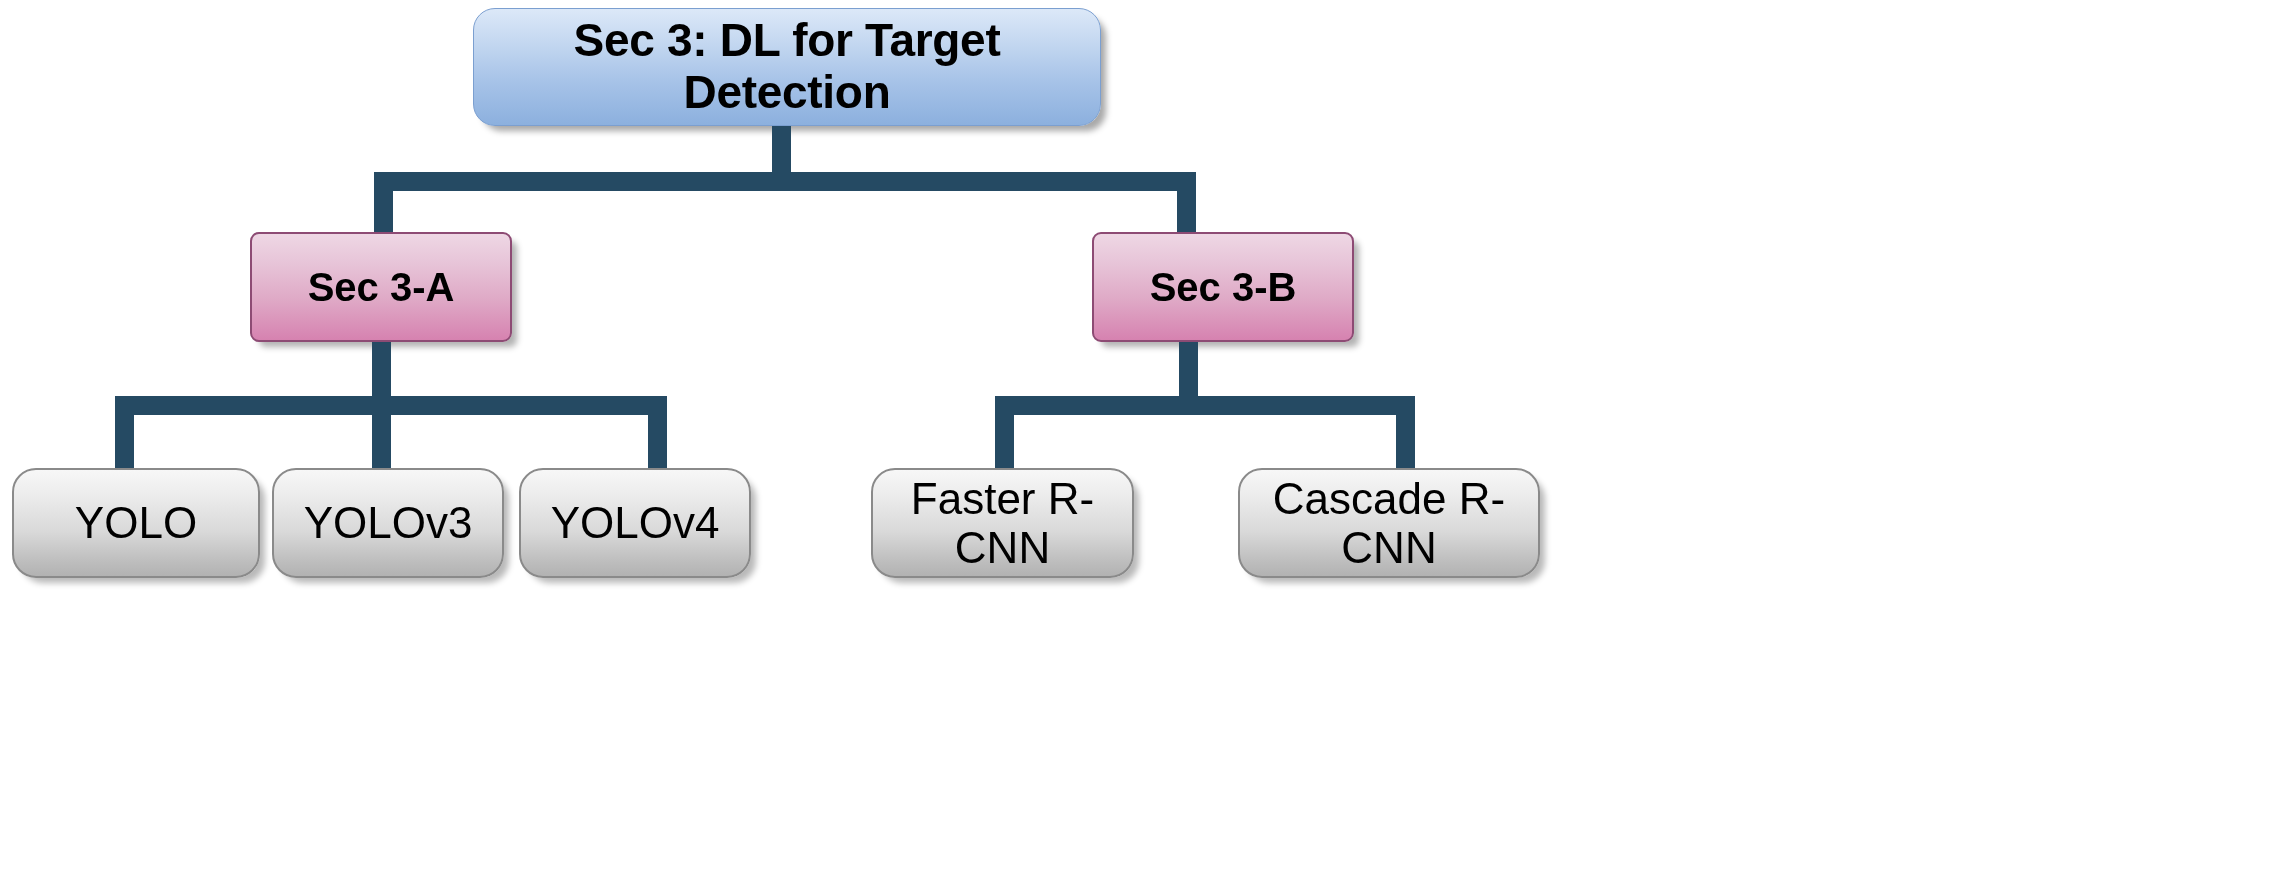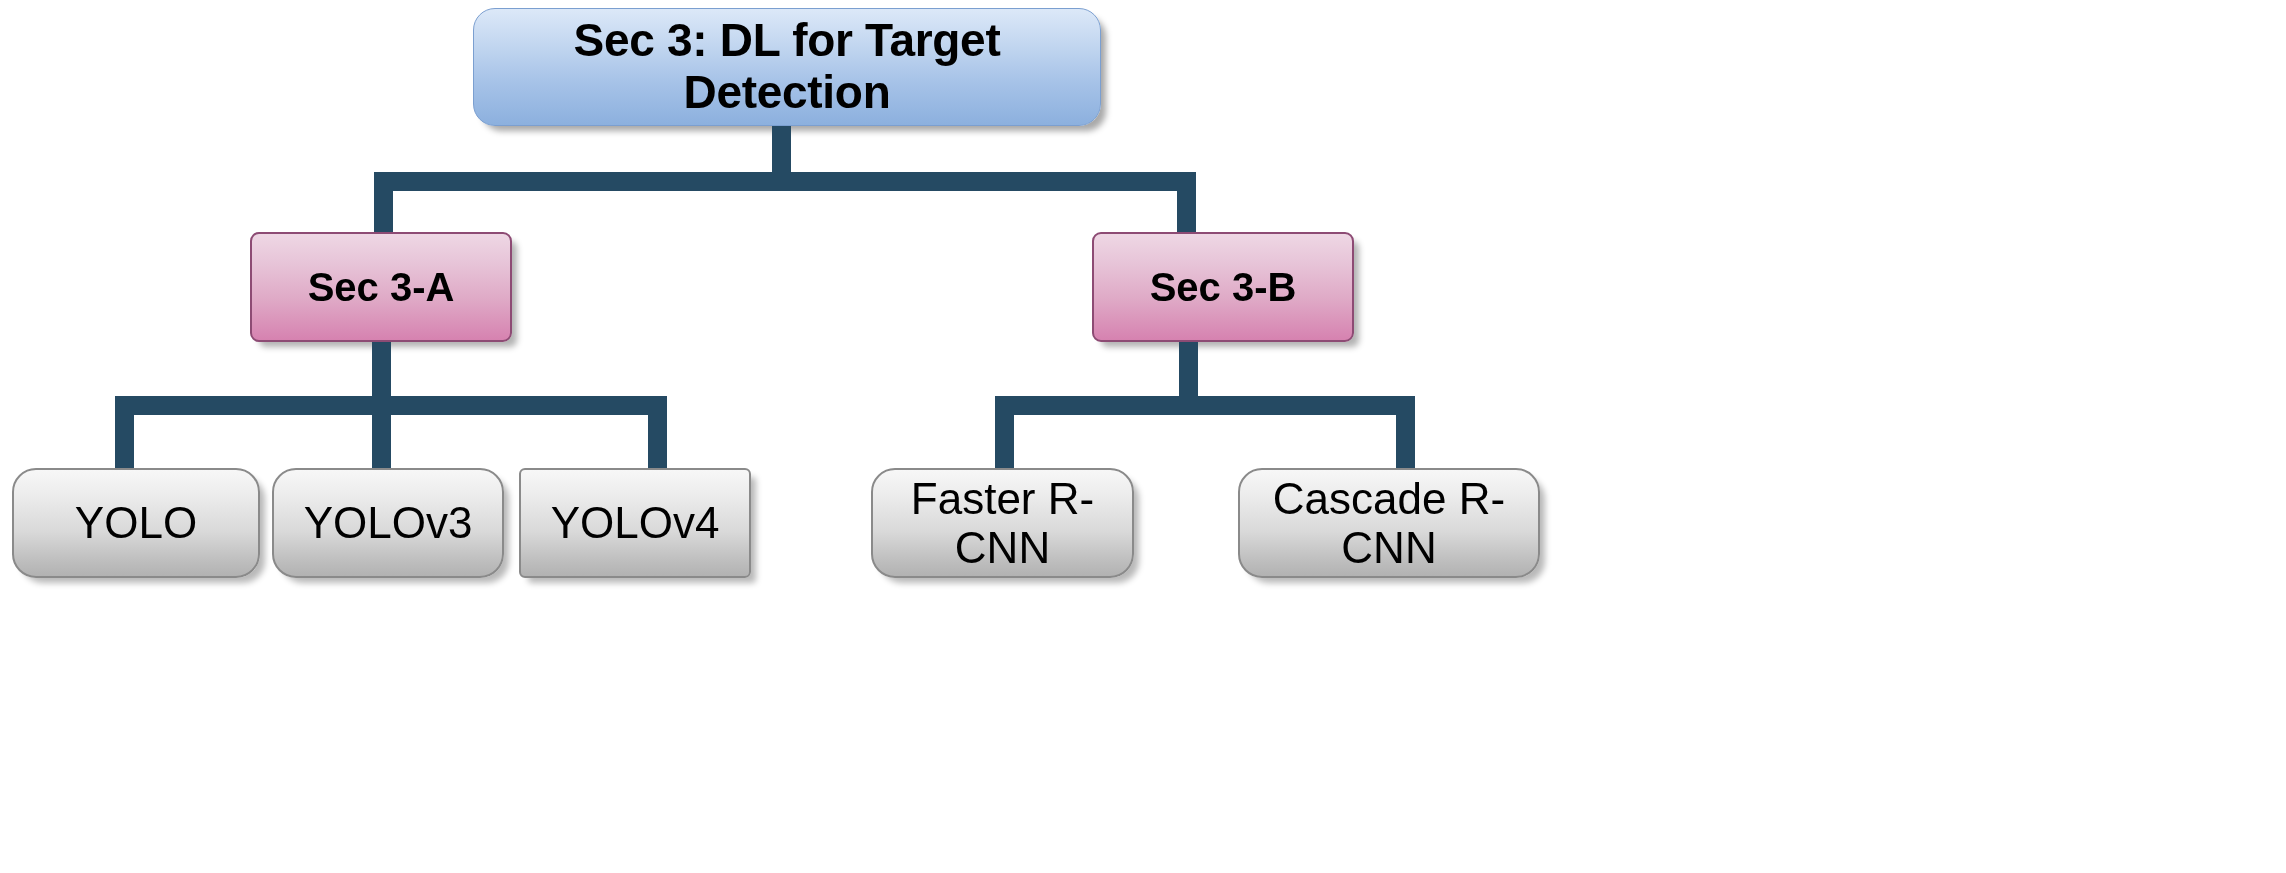--- a/index.html
+++ b/index.html
@@ -109,21 +109,21 @@
   <div class="conn" style="left:1396px; top:396px; width:19px; height:80px;"></div>
 
   <div class="node node-leaf" style="left:12px; top:468px; width:248px; height:110px;">
     <span>YOLO</span>
   </div>
 
   <div class="node node-leaf" style="left:272px; top:468px; width:232px; height:110px;">
     <span>YOLOv3</span>
   </div>
 
-  <div class="node node-leaf" style="left:519px; top:468px; width:232px; height:110px;border-radius:6px;">
+  <div class="node node-leaf" style="left:519px; top:468px; width:232px; height:110px;">
     <span>YOLOv4</span>
   </div>
 
   <div class="node node-leaf" style="left:1238px; top:468px; width:302px; height:110px;">
     <span>Cascade R-CNN</span>
   </div>
 
   <div class="node node-leaf" style="left:871px; top:468px; width:263px; height:110px;">
     <span>Faster R-CNN</span>
   </div>

